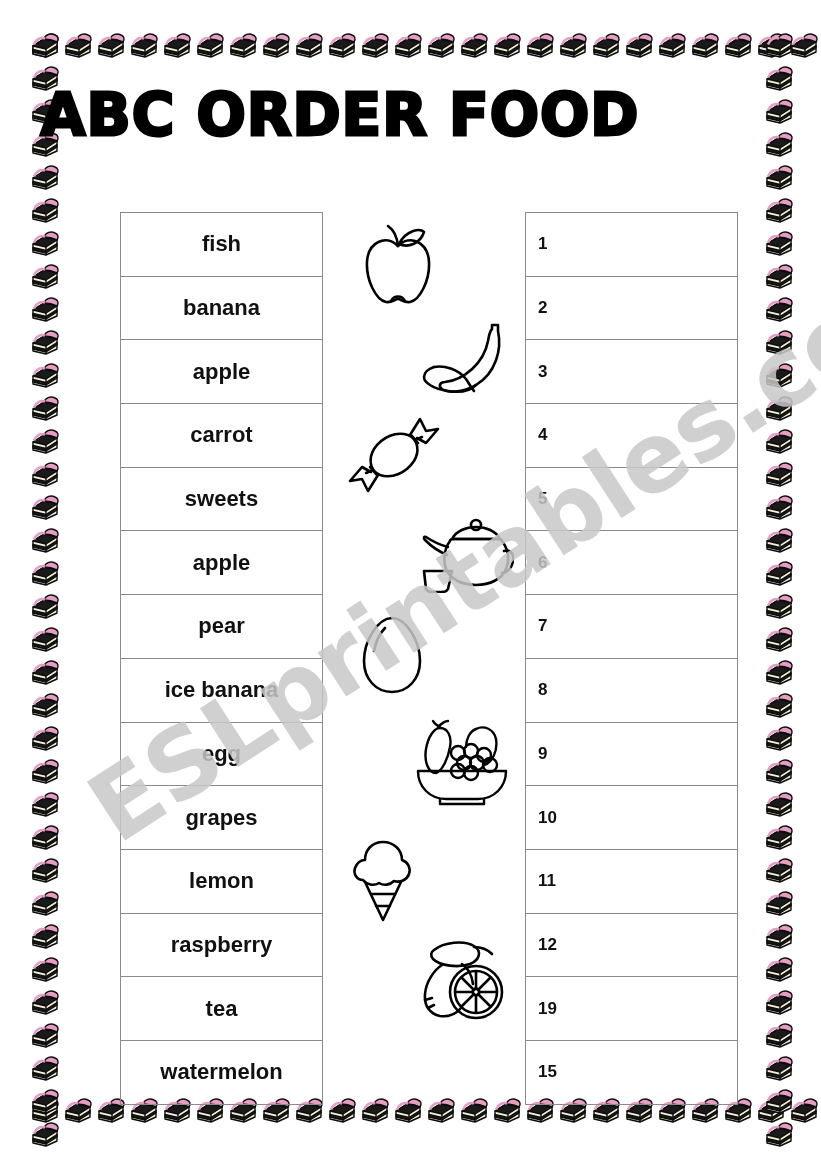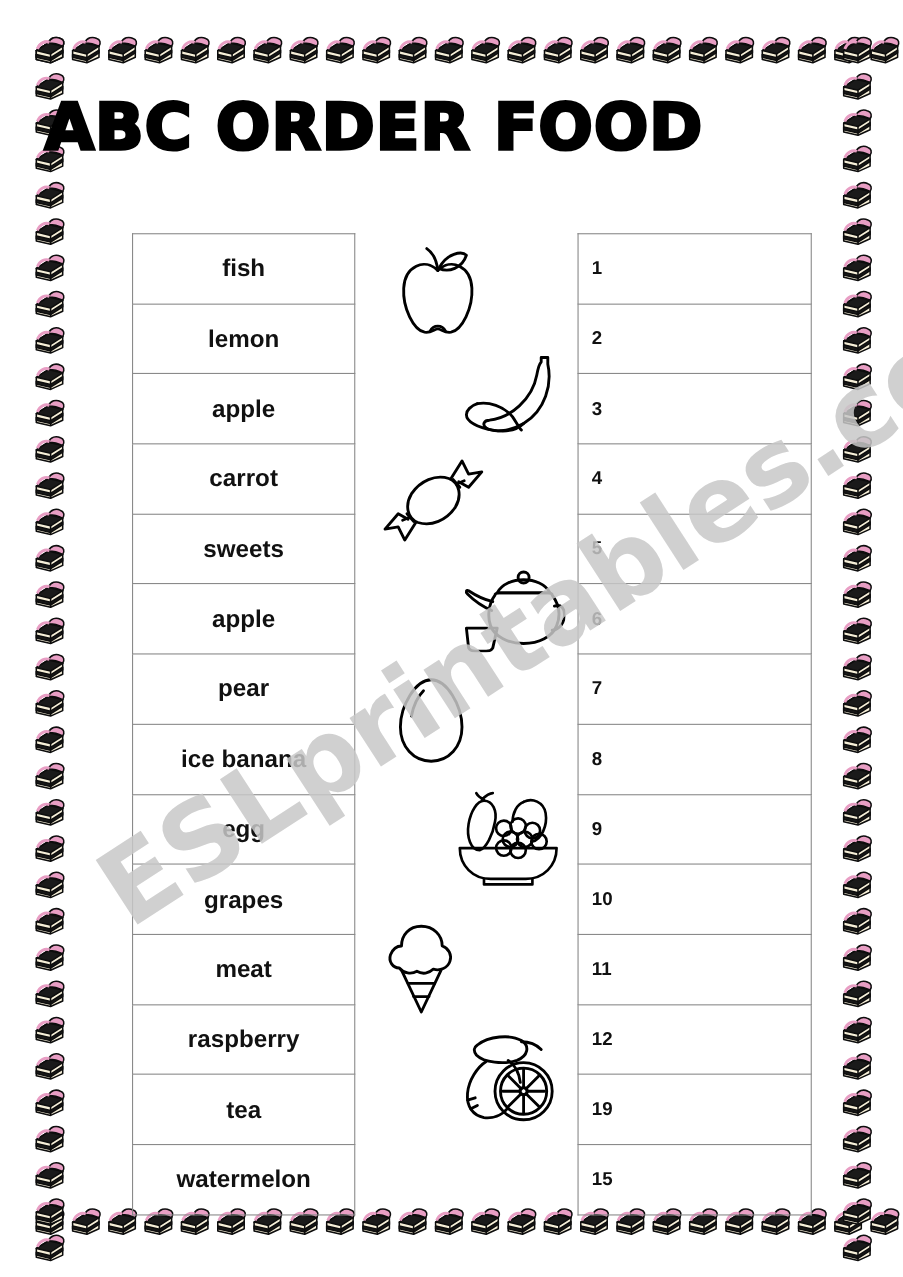--- a/index.html
+++ b/index.html
@@ -1525,48 +1525,48 @@
     </div>
 
   <div id="title">ABC ORDER FOOD</div>
 
   <table class="wordtable">
     <tbody>
         <tr>
           <td>fish</td>
         </tr>
         <tr>
+          <td>banana</td>
+        </tr>
+        <tr>
+          <td>apple</td>
+        </tr>
+        <tr>
+          <td>carrot</td>
+        </tr>
+        <tr>
+          <td>sweets</td>
+        </tr>
+        <tr>
+          <td>apple</td>
+        </tr>
+        <tr>
+          <td>pear</td>
+        </tr>
+        <tr>
+          <td>ice banana</td>
+        </tr>
+        <tr>
+          <td>egg</td>
+        </tr>
+        <tr>
+          <td>grapes</td>
+        </tr>
+        <tr>
           <td>lemon</td>
-        </tr>
-        <tr>
-          <td>apple</td>
-        </tr>
-        <tr>
-          <td>carrot</td>
-        </tr>
-        <tr>
-          <td>sweets</td>
-        </tr>
-        <tr>
-          <td>apple</td>
-        </tr>
-        <tr>
-          <td>pear</td>
-        </tr>
-        <tr>
-          <td>ice banana</td>
-        </tr>
-        <tr>
-          <td>egg</td>
-        </tr>
-        <tr>
-          <td>grapes</td>
-        </tr>
-        <tr>
-          <td>meat</td>
         </tr>
         <tr>
           <td>raspberry</td>
         </tr>
         <tr>
           <td>tea</td>
         </tr>
         <tr>
           <td>watermelon</td>
         </tr>

